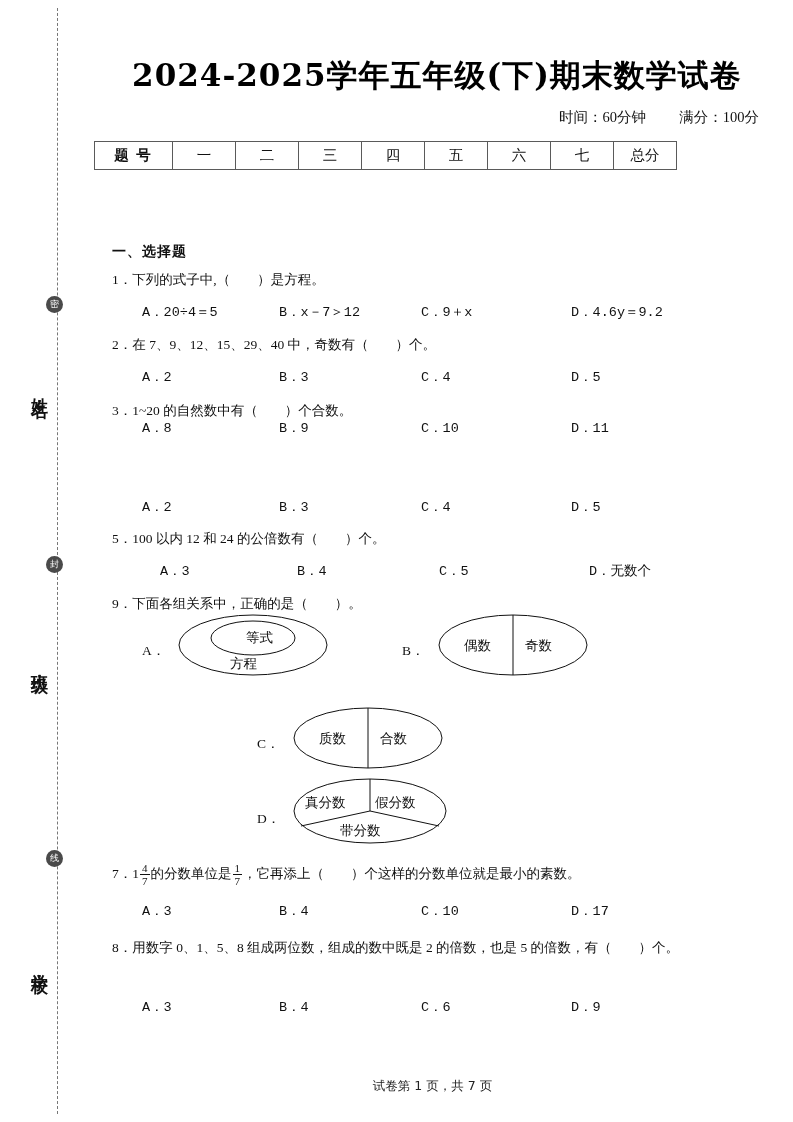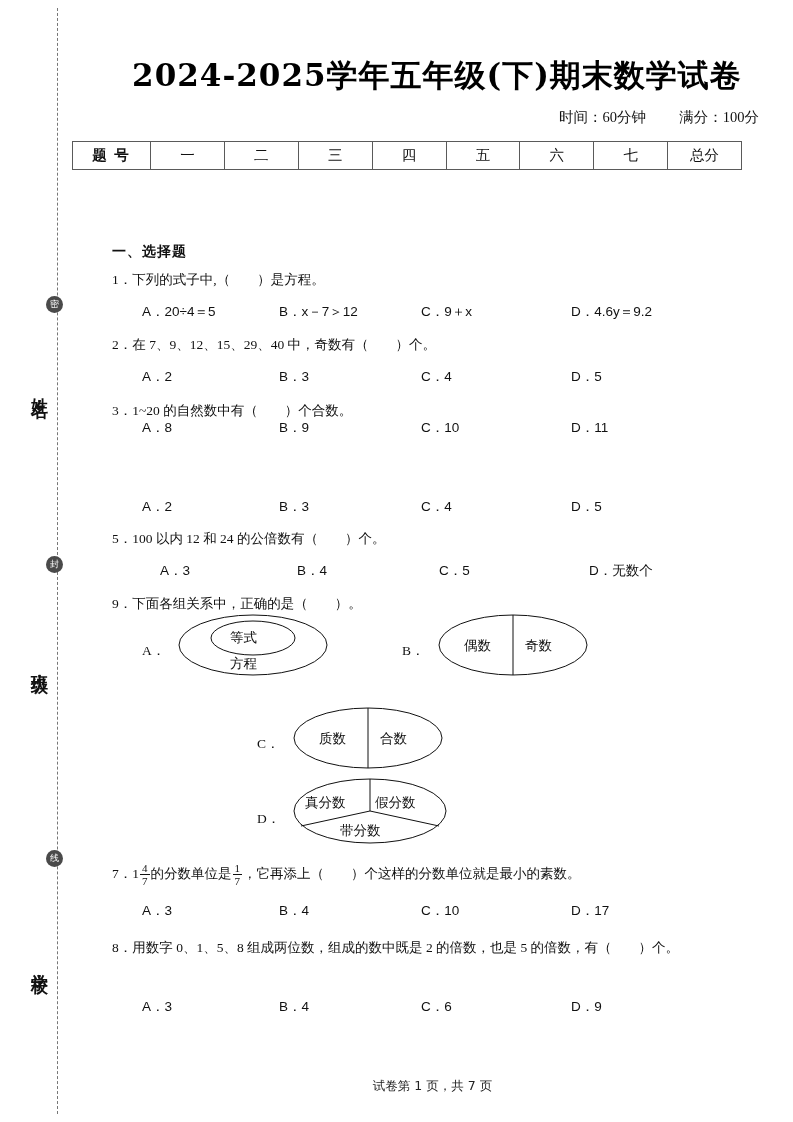--- a/index.html
+++ b/index.html
@@ -85,22 +85,22 @@
     right: 34px; top: 108px;
     font-size: 14.5px;
     font-family: "Liberation Serif", serif;
     color: #111;
   }
   .subline .gap { display: inline-block; width: 26px; }
 
   
   .score-table {
     position: absolute;
-    left: 0; top: 141px;
-    width: 670px;
+    left: 22px; top: 141px;
+    width: 583px;
     border-collapse: collapse;
     table-layout: fixed;
   }
   .score-table td {
     border: 1px solid #5a5a5a;
     height: 25px;
     text-align: center;
     vertical-align: middle;
     font-size: 14.5px;
     font-family: "Liberation Serif", serif;
@@ -129,21 +129,21 @@
     font-family: "Liberation Serif", serif;
     color: #111;
     white-space: nowrap;
   }
   .q.wrap { white-space: normal; width: 600px; line-height: 1.9; }
   .opts {
     position: absolute;
     left: 70px;
     width: 620px;
     font-size: 13.5px;
-    font-family: Liberation Sans, sans-serif;
+    font-family: Liberation Mono, monospace;
     color: #111;
   }
   .opts span {
     display: inline-block;
   }
   .opts .o1 { width: 137px; }
   .opts .o2 { width: 142px; }
   .opts .o3 { width: 150px; }
   .frac {
     display: inline-block;
@@ -254,21 +254,21 @@
   </div>
 
   <div class="q" style="top:595px;">9．下面各组关系中，正确的是（　　）。</div>
 
   <div class="diagram" style="left:70px; top:614px; width:260px; height:62px;">
     <div class="lab" style="left:0; top:28px;">A．</div>
     <svg width="150" height="62" style="position:absolute; left:36px; top:0;">
       <ellipse cx="75" cy="31" rx="74" ry="30" fill="none" stroke="#111" stroke-width="1"></ellipse>
       <ellipse cx="75" cy="24" rx="42" ry="17" fill="none" stroke="#111" stroke-width="1"></ellipse>
     </svg>
-    <div class="lab" style="left:88px; top:15px;">等式</div>
+    <div class="lab" style="left:104px; top:15px;">等式</div>
     <div class="lab" style="left:88px; top:41px;">方程</div>
   </div>
 
   <div class="diagram" style="left:330px; top:614px; width:260px; height:62px;">
     <div class="lab" style="left:0; top:28px;">B．</div>
     <svg width="150" height="62" style="position:absolute; left:36px; top:0;">
       <ellipse cx="75" cy="31" rx="74" ry="30" fill="none" stroke="#111" stroke-width="1"></ellipse>
       <line x1="75" y1="1" x2="75" y2="61" stroke="#111" stroke-width="1"></line>
     </svg>
     <div class="lab" style="left:62px; top:23px;">偶数</div>

